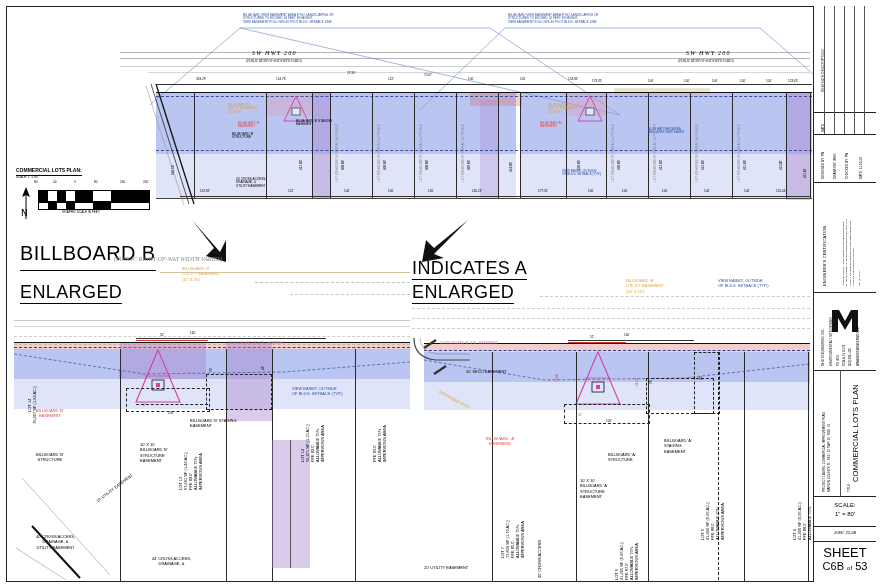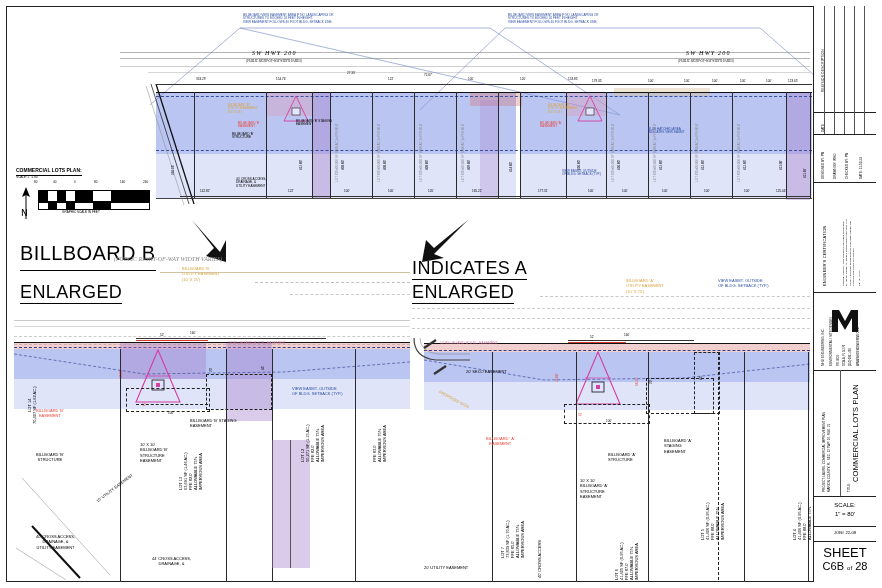--- a/index.html
+++ b/index.html
@@ -523,16 +523,16 @@
       <div class="sheetbox" style="top:6px;font-size:6px;">SCALE:</div>
       <div class="sheetbox" style="top:15px;font-size:6px;">1" = 80'</div>
     </div>
 
     <div class="tbrow" style="top:520px;height:15px;">
       <div class="sheetbox" style="top:4px;font-size:4.2px;">JOB# 22-08</div>
     </div>
 
     <div class="tbrow" style="top:535px;height:41px;border-bottom:none;">
       <div class="sheetbox" style="top:4px;font-size:13px;">SHEET</div>
-      <div class="sheetbox" style="top:19px;font-size:11px;"><span>C6B</span> <span style="font-size:6px;">of</span> <span>28</span></div>
+      <div class="sheetbox" style="top:19px;font-size:11px;"><span>C6B</span> <span style="font-size:6px;">of</span> <span>53</span></div>
     </div>
   </div>
 </div>
 
 </body></html>

